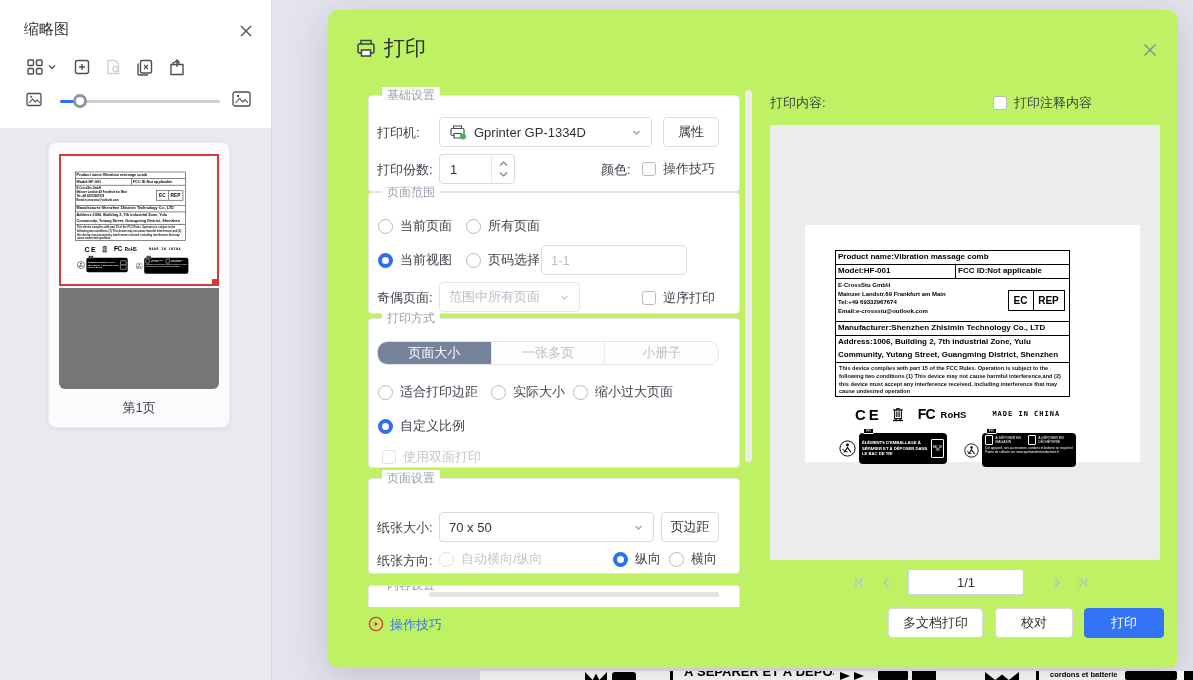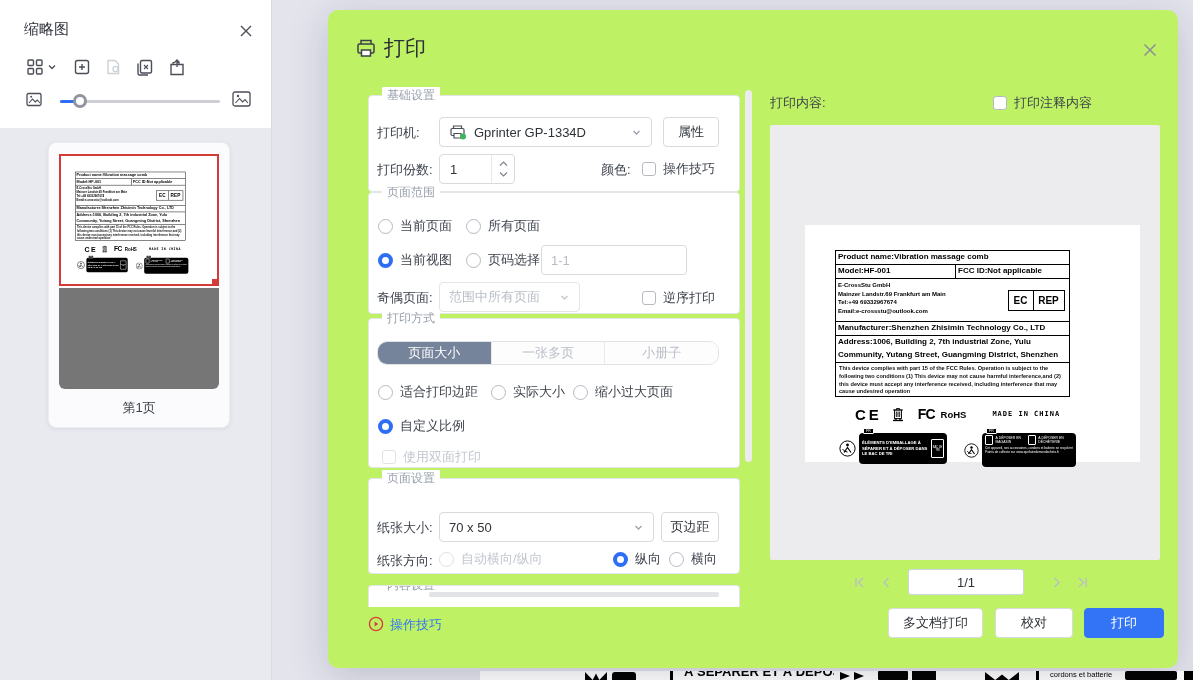--- a/index.html
+++ b/index.html
@@ -92,21 +92,21 @@
   .b2box{width:88px;height:30px;padding:2px 3px;font-size:3.4px;line-height:4.4px}
   .b2head{display:flex;gap:2px;align-items:center;margin-bottom:1px}
   .picto{width:9px;height:8px;border:1px solid #fff;border-radius:1px}
   .b2small{font-size:3.2px;line-height:4px}
   .pg-input{left:580px;top:559px;width:116px;height:26px;border:1px solid #ccd5e6;border-radius:3px;display:flex;align-items:center;justify-content:center;font-size:13px;color:#2f3338;background:#fff}
 
   
   .bg-doc{left:480px;top:671px;width:713px;height:9px;background:#fff;overflow:hidden}
   .frag{position:absolute;background:#000}
   .bigtxt{position:absolute;top:-7px;font-size:13px;font-weight:bold;color:#000;white-space:nowrap}
-  .smalltxt{position:absolute;top:-1px;font-size:7.5px;font-weight:normal;color:#000;white-space:nowrap}
+  .smalltxt{position:absolute;top:-1px;font-size:7.5px;font-weight:bold;color:#000;white-space:nowrap}
 </style>
 </head>
 <body>
 
 <div class="abs bg-doc">
   <div class="frag" style="left:105px;top:1px;width:22px;height:8px;clip-path:polygon(0 0,35% 100%,50% 20%,65% 100%,100% 0,100% 100%,0 100%)"></div>
   <div class="frag" style="left:132px;top:1px;width:24px;height:8px;border-radius:3px 3px 0 0"></div>
   <div class="frag" style="left:190px;top:0;width:3px;height:9px"></div>
   <div style="position:absolute;left:204px;top:0;width:150px;height:9px;overflow:hidden">
     <span class="bigtxt">À SÉPARER ET À DÉPOSER</span>

